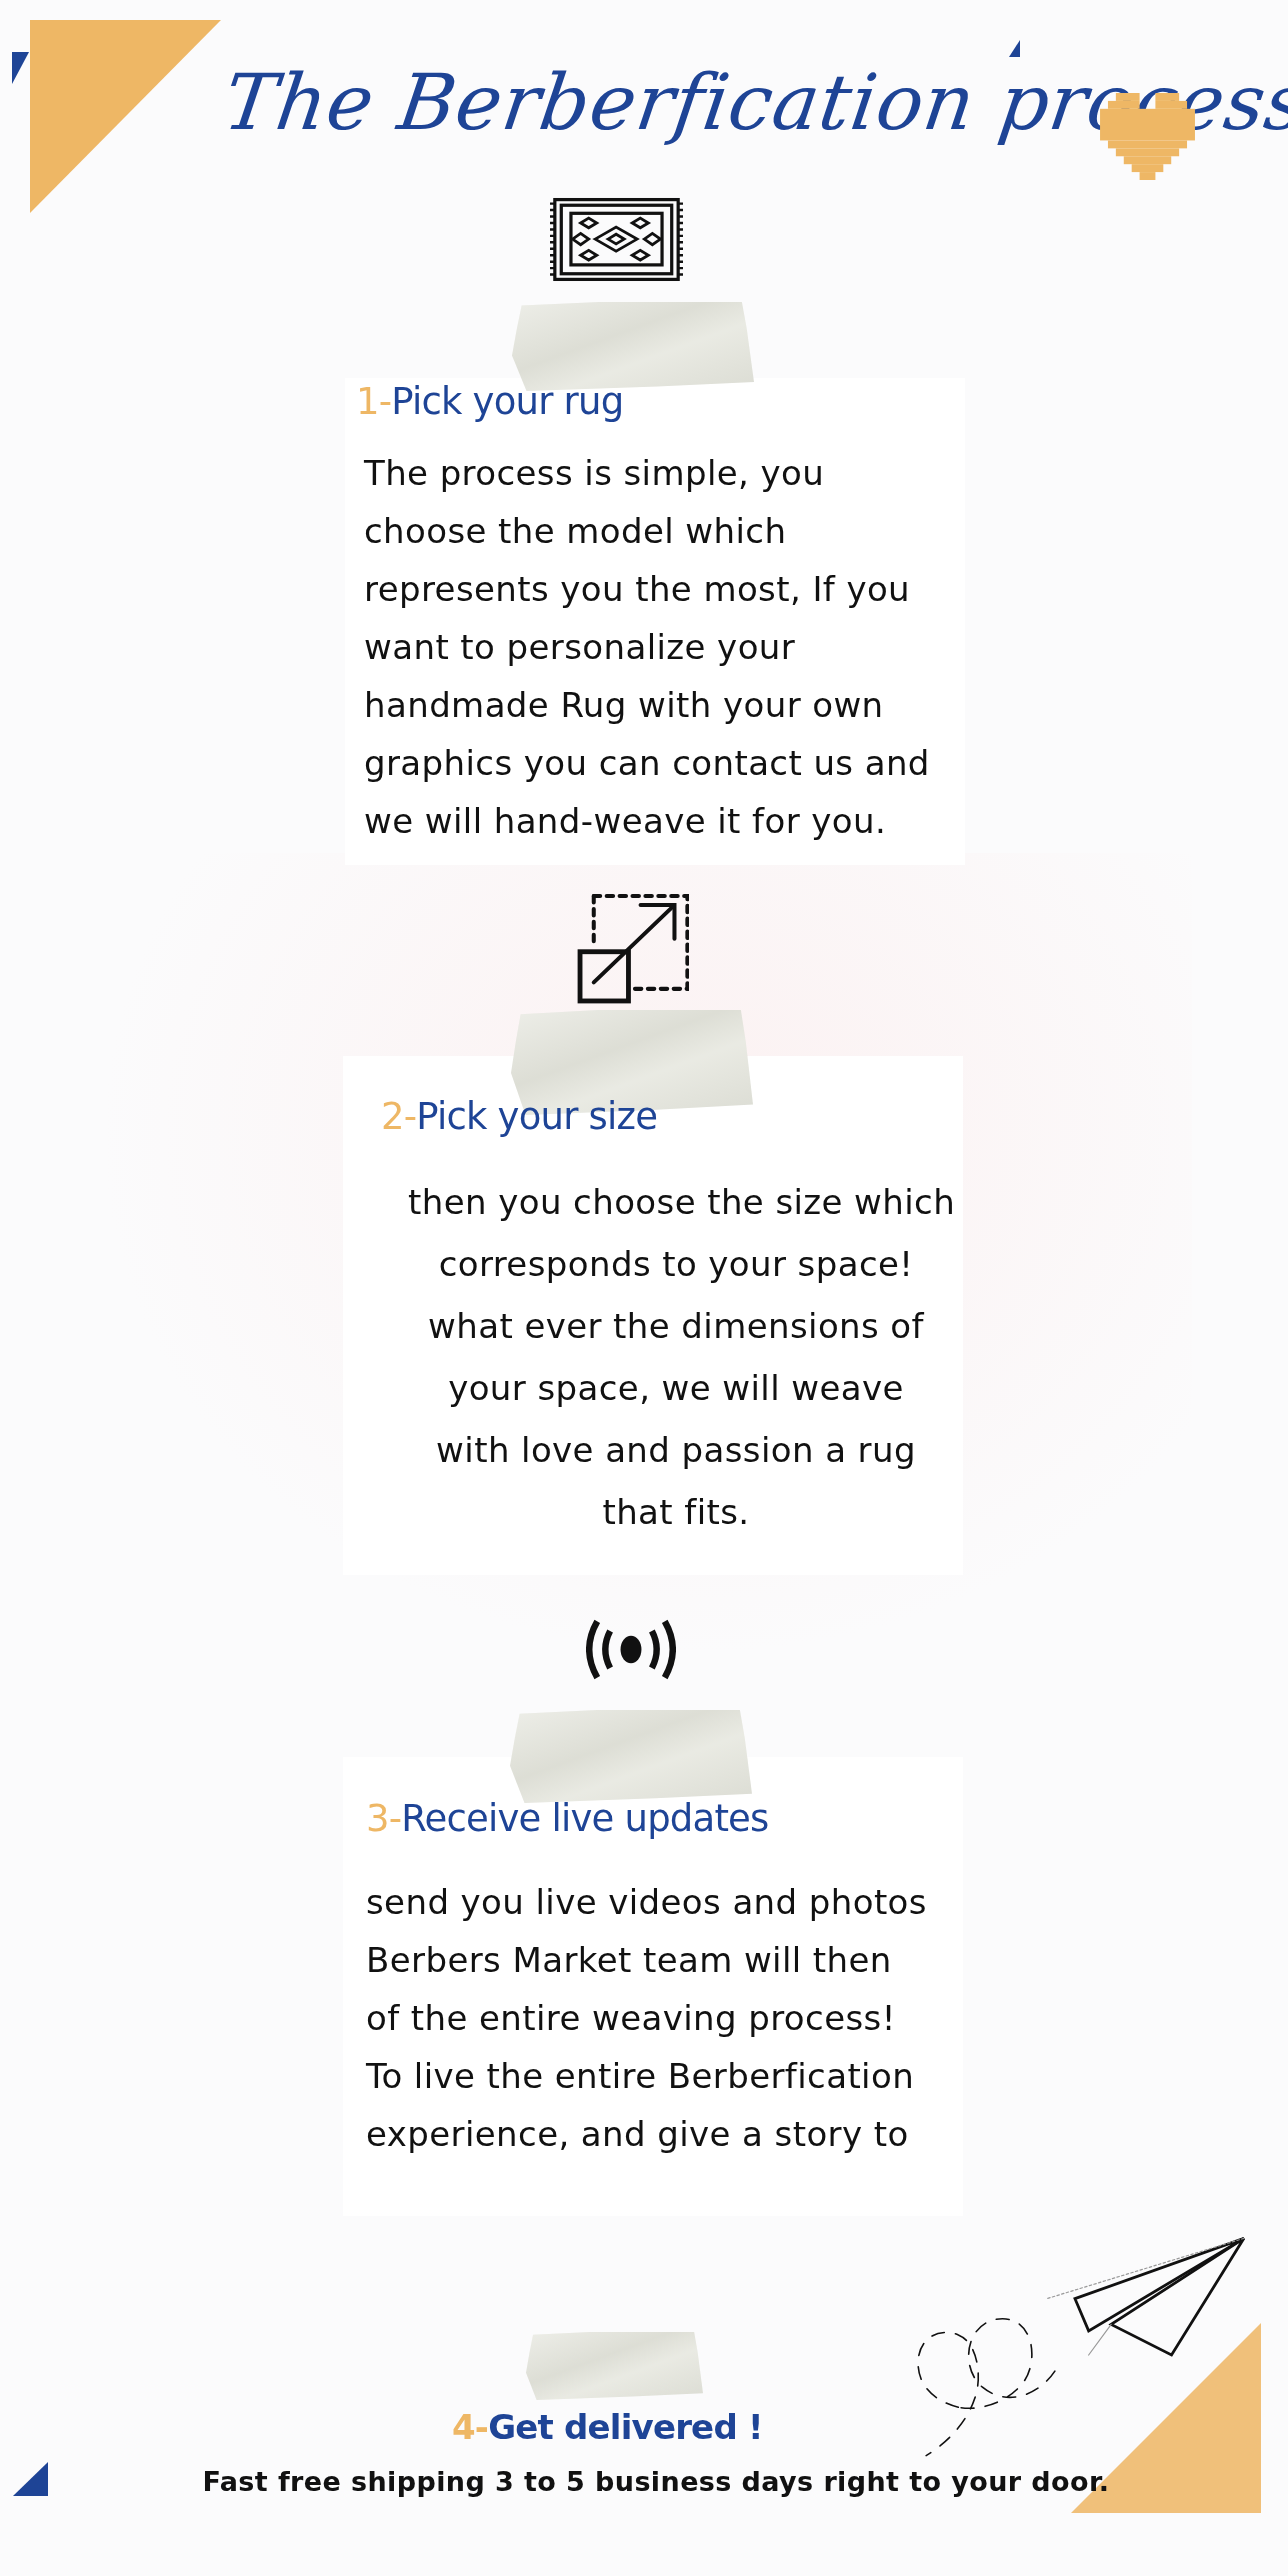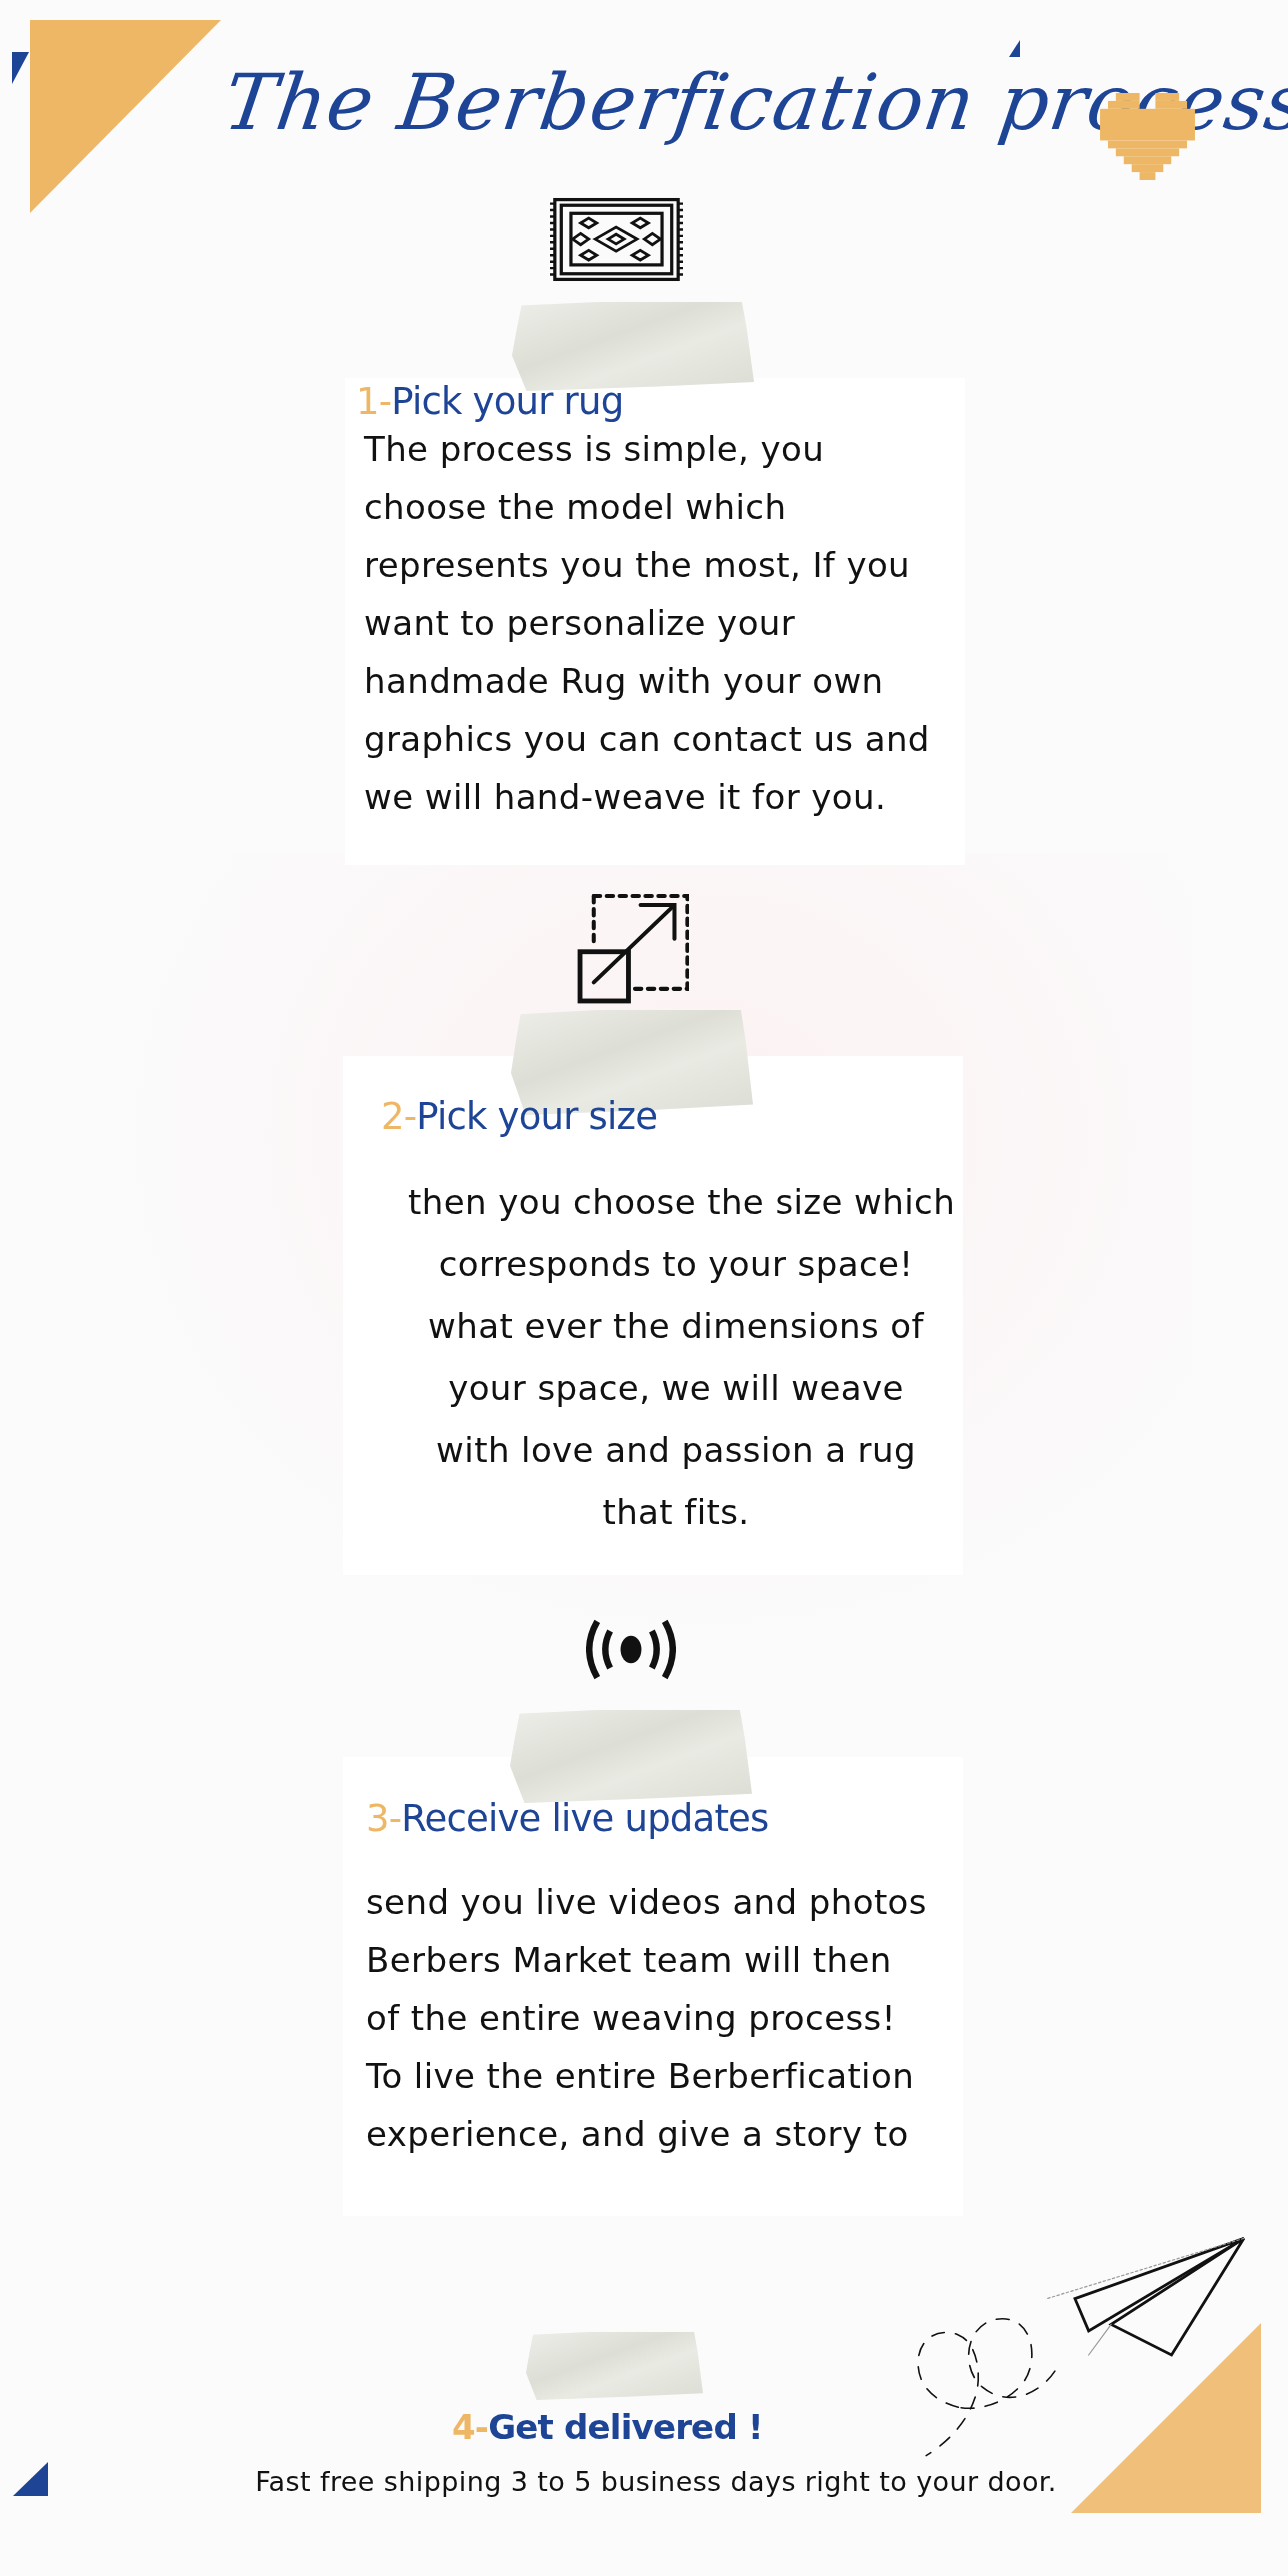--- a/index.html
+++ b/index.html
@@ -54,25 +54,25 @@
   .step-num { color: #eeb765; }
   .h1 { left: 356px; top: 380px; }
   .h2 { left: 381px; top: 1095px; }
   .h3 { left: 366px; top: 1797px; }
   .h4 { left: 452px; top: 2407px; font-weight: bold; font-size: 34px; }
 
   .step-body {
     position: absolute; font-family: "DejaVu Sans", sans-serif;
     color: #111; font-size: 34px; line-height: 58px; letter-spacing: 0.4px;
   }
-  .b1 { left: 364px; top: 420px; width: 596px; }
+  .b1 { left: 364px; top: 444px; width: 596px; }
   .b2 { left: 378px; top: 1171px; width: 596px; line-height: 62px; text-align: center; }
   .b3 { left: 366px; top: 1873px; width: 596px; }
   .line { display: block; white-space: nowrap; }
-  .b4 { left: 0; top: 2462px; width: 1288px; text-align: center; font-size: 27px; line-height: 40px; padding-left: 24px; box-sizing: border-box; }
+  .b4 { left: 0; top: 2462px; width: 1288px; text-align: center; font-size: 27px; line-height: 40px; padding-left: 24px; box-sizing: border-box; font-weight: bold; }
 
   svg { display: block; }
 </style>
 </head>
 <body>
 
 <div class="bg-tint"></div>
 
 <div class="abs tri-tl-orange"></div>
 <div class="abs tri-tl-blue"></div>

